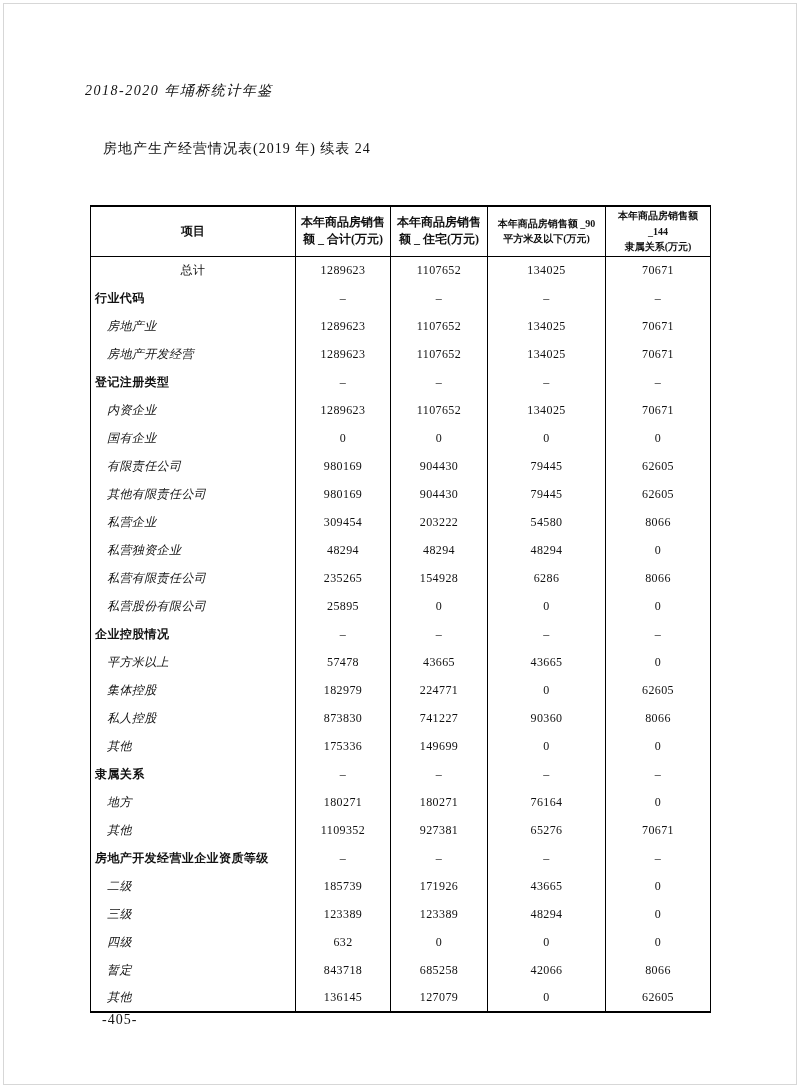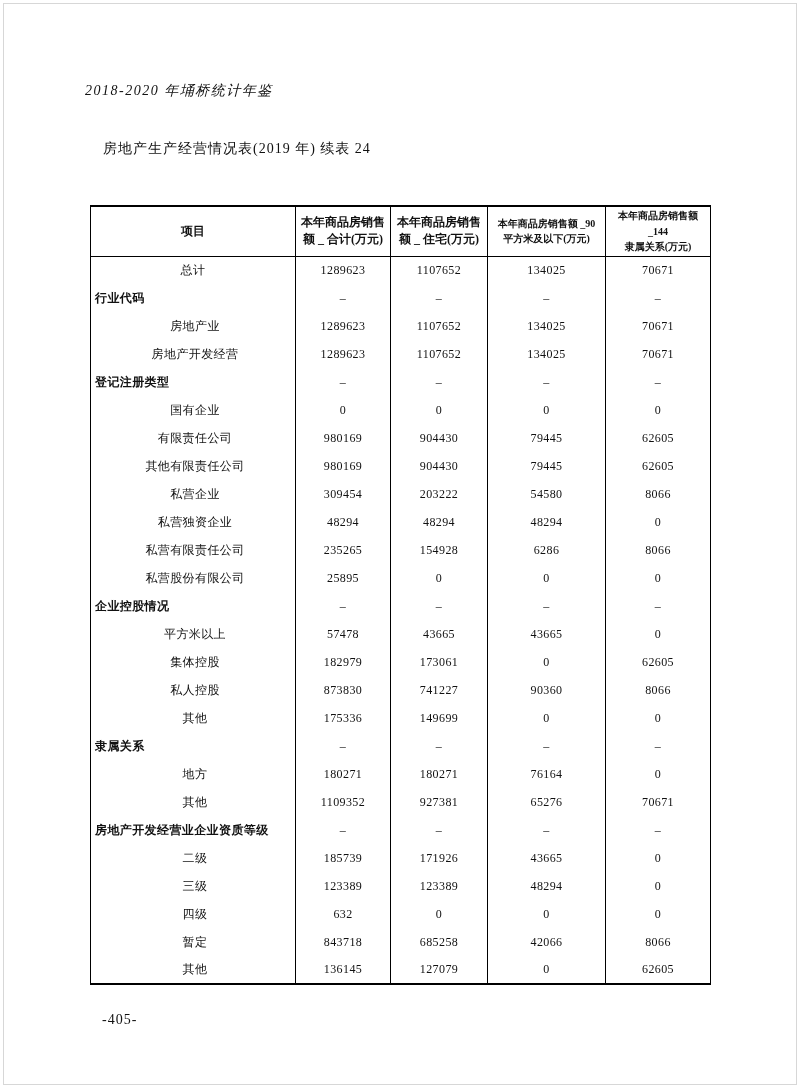--- a/index.html
+++ b/index.html
@@ -37,21 +37,21 @@
     padding:1px 2px;
   }
   .stat-table thead th.small { font-size:10px; line-height:1.55; }
   .stat-table thead th .hline { display:block; }
   .stat-table tbody td {
     border-left:1px solid #000; border-right:1px solid #000;
     height:28px; font-size:12px; vertical-align:middle;
     text-align:center; letter-spacing:0.4px;
     padding:0 4px; overflow:hidden; white-space:nowrap;
   }
-  .stat-table tbody td.label.item { text-align:center; padding-left:8px; font-weight:normal; }
+  .stat-table tbody td.label.item { text-align:left; padding-left:16px; font-weight:normal;font-style:italic; }
   .stat-table tbody td.label.section { text-align:left; font-weight:bold; }
   .stat-table tbody td.label.center { text-align:center; font-weight:normal; }
   .page-number {
     position:absolute; left:102px; top:1012px;
     font-size:14px; letter-spacing:1px;
   }
 </style>
 </head>
 <body>
 
@@ -122,20 +122,27 @@
         <td class="val">70671</td>
       </tr>
       <tr>
         <td class="label section">登记注册类型</td>
         <td class="val">–</td>
         <td class="val">–</td>
         <td class="val">–</td>
         <td class="val">–</td>
       </tr>
       <tr>
+        <td class="label item">内资企业</td>
+        <td class="val">1289623</td>
+        <td class="val">1107652</td>
+        <td class="val">134025</td>
+        <td class="val">70671</td>
+      </tr>
+      <tr>
         <td class="label item">国有企业</td>
         <td class="val">0</td>
         <td class="val">0</td>
         <td class="val">0</td>
         <td class="val">0</td>
       </tr>
       <tr>
         <td class="label item">有限责任公司</td>
         <td class="val">980169</td>
         <td class="val">904430</td>
@@ -187,21 +194,21 @@
       <tr>
         <td class="label item">平方米以上</td>
         <td class="val">57478</td>
         <td class="val">43665</td>
         <td class="val">43665</td>
         <td class="val">0</td>
       </tr>
       <tr>
         <td class="label item">集体控股</td>
         <td class="val">182979</td>
-        <td class="val">173061</td>
+        <td class="val">224771</td>
         <td class="val">0</td>
         <td class="val">62605</td>
       </tr>
       <tr>
         <td class="label item">私人控股</td>
         <td class="val">873830</td>
         <td class="val">741227</td>
         <td class="val">90360</td>
         <td class="val">8066</td>
       </tr>

